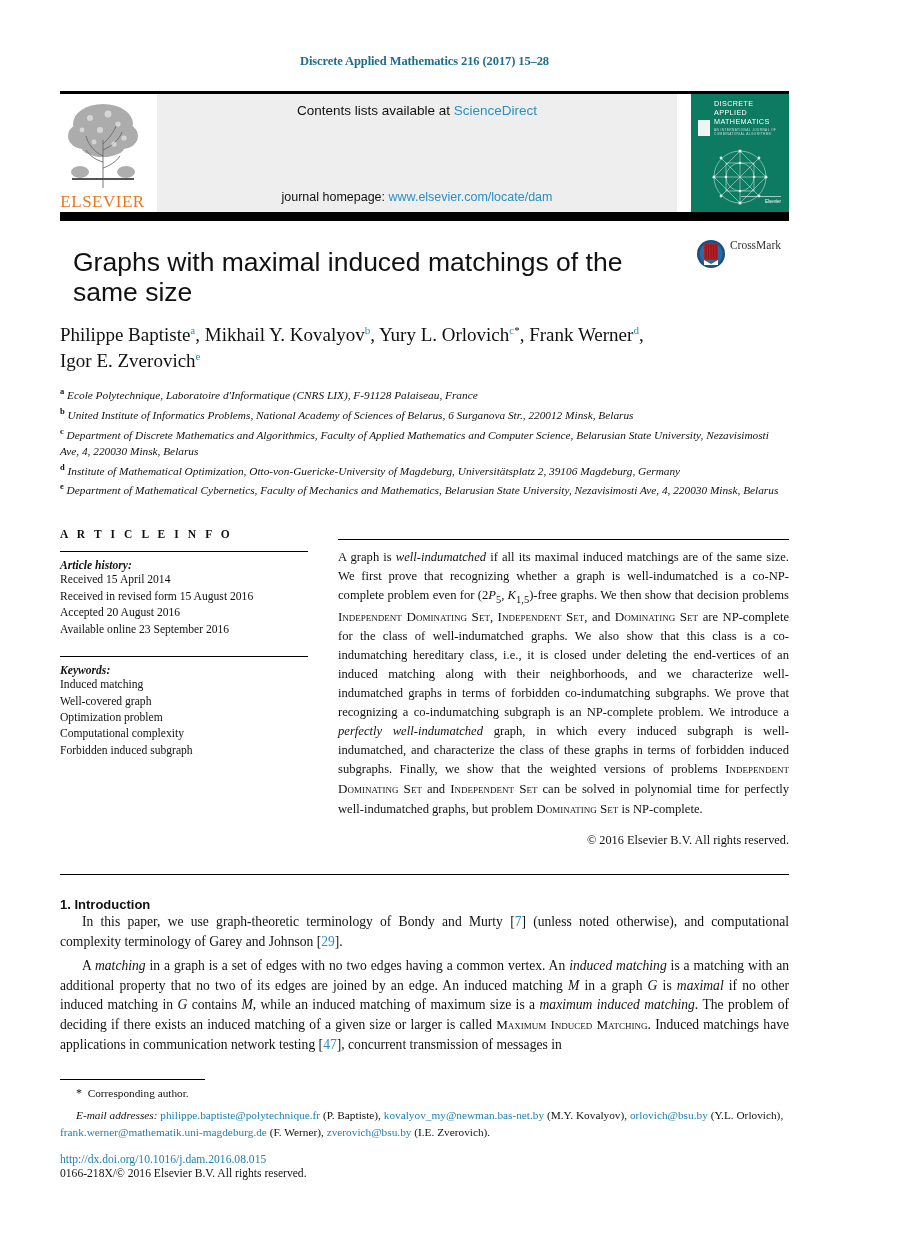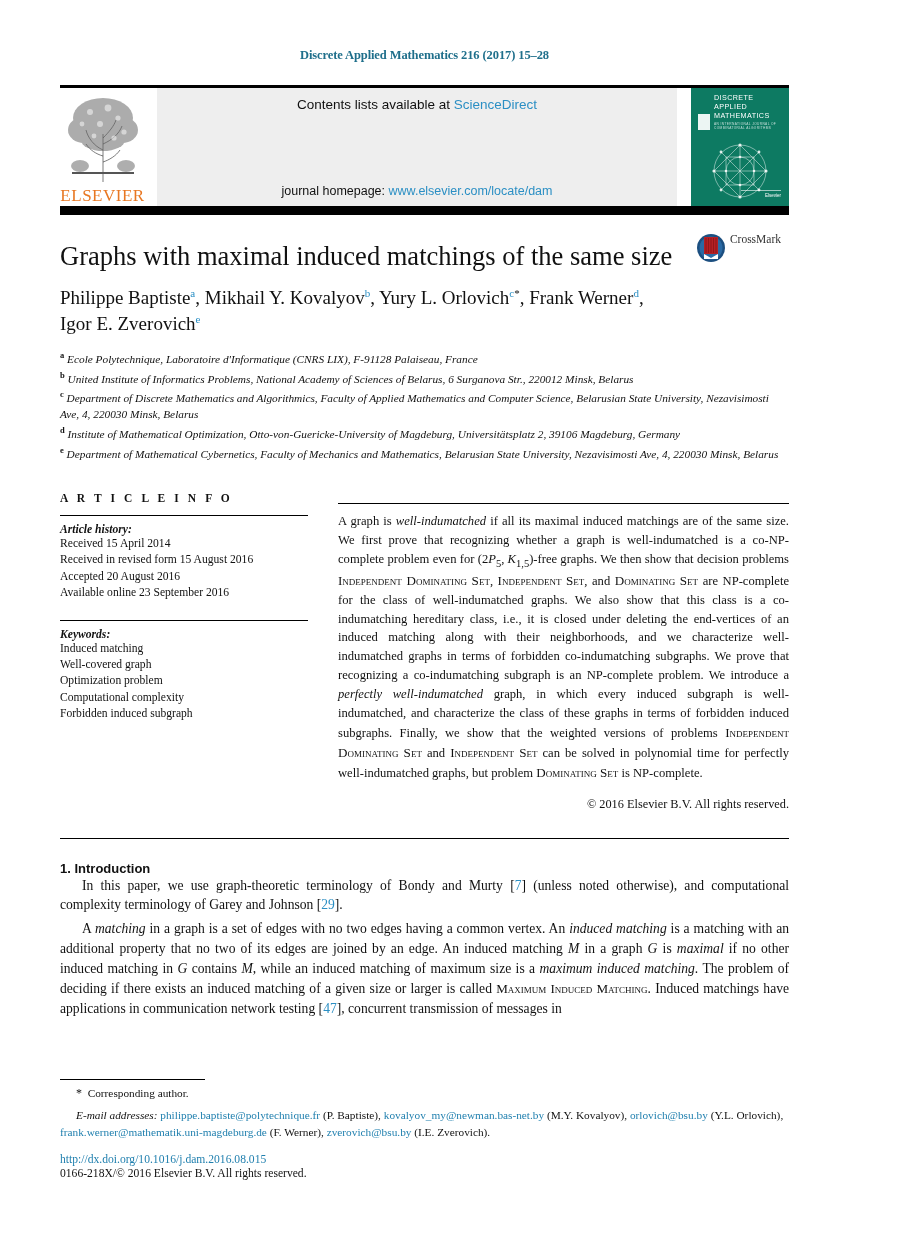--- a/index.html
+++ b/index.html
@@ -13,21 +13,21 @@
     font-family: "Liberation Serif", serif;
     color: #000000;
     position: relative;
     overflow: hidden;
   }
   .page {
     width: 849px;
     height: 1238px;
     position: relative;
     box-sizing: border-box;
-    padding: 0 60px;
+    padding: 6px 60px;
   }
   
   .running-head {
     text-align: center;
     color: #1f6f8b;
     font-size: 12.5px;
     font-weight: bold;
     padding-top: 48px;
     letter-spacing: -0.1px;
   }
@@ -121,25 +121,25 @@
   .cover-foot {
     position: absolute; right: 8px; bottom: 8px; text-align: right;
   }
   .cover-foot-bar { width: 40px; height: 1px; background: rgba(255,255,255,.6); margin-bottom: 2px;}
   .cover-foot-txt { color: #fff; font-size: 4.5px; font-family:"Liberation Sans",sans-serif; }
   .masthead-bottom-rule { border-top: 9px solid #000; }
 
   
   .title-block { position: relative; margin-top: 26px; }
   .paper-title {
-    font-family: Liberation Serif, serif;
+    font-family: Liberation Sans, sans-serif;
     font-size: 26.5px;
     font-weight: normal;
     color: #111;
-    margin: 0;
+    margin: 13px;
     padding-right: 110px;
     line-height: 1.15;
   }
   .crossmark {
     position: absolute;
     right: 8px;
     top: -8px;
     display: flex;
     gap: 4px;
   }

